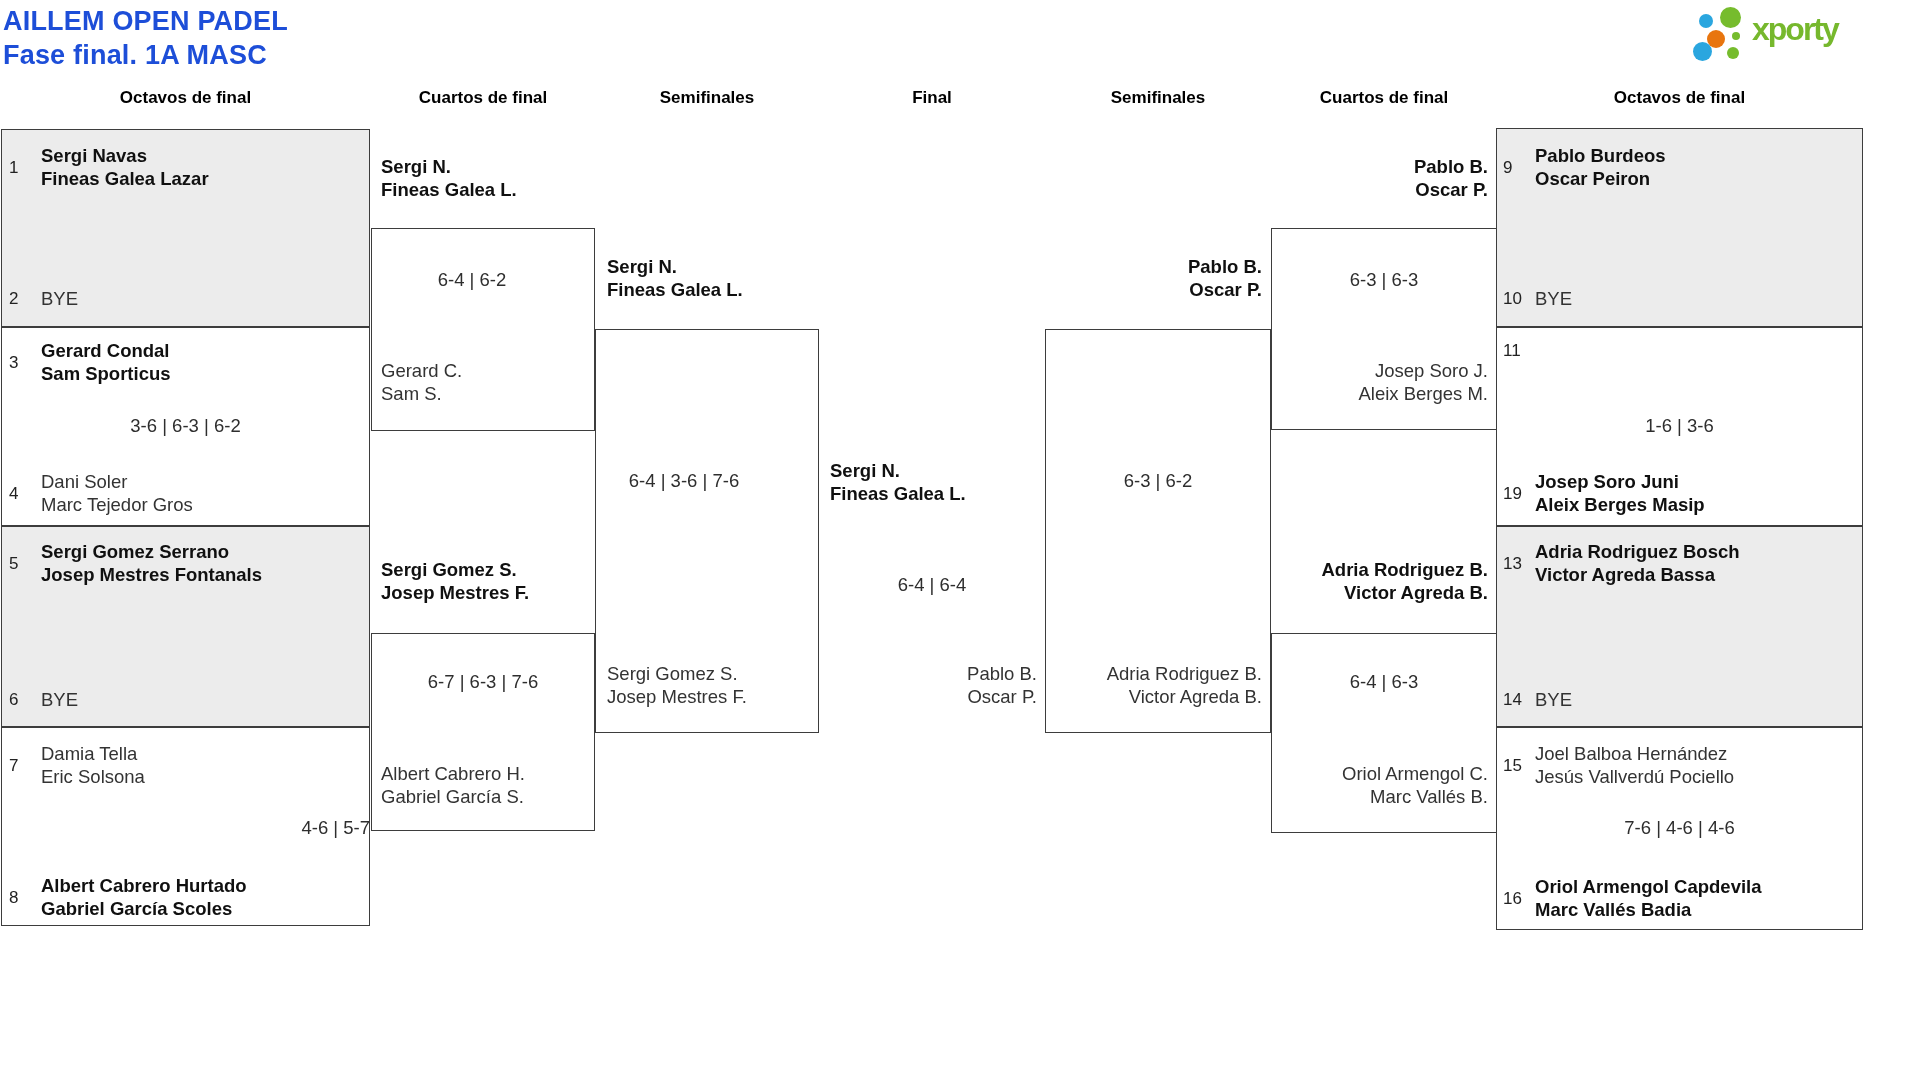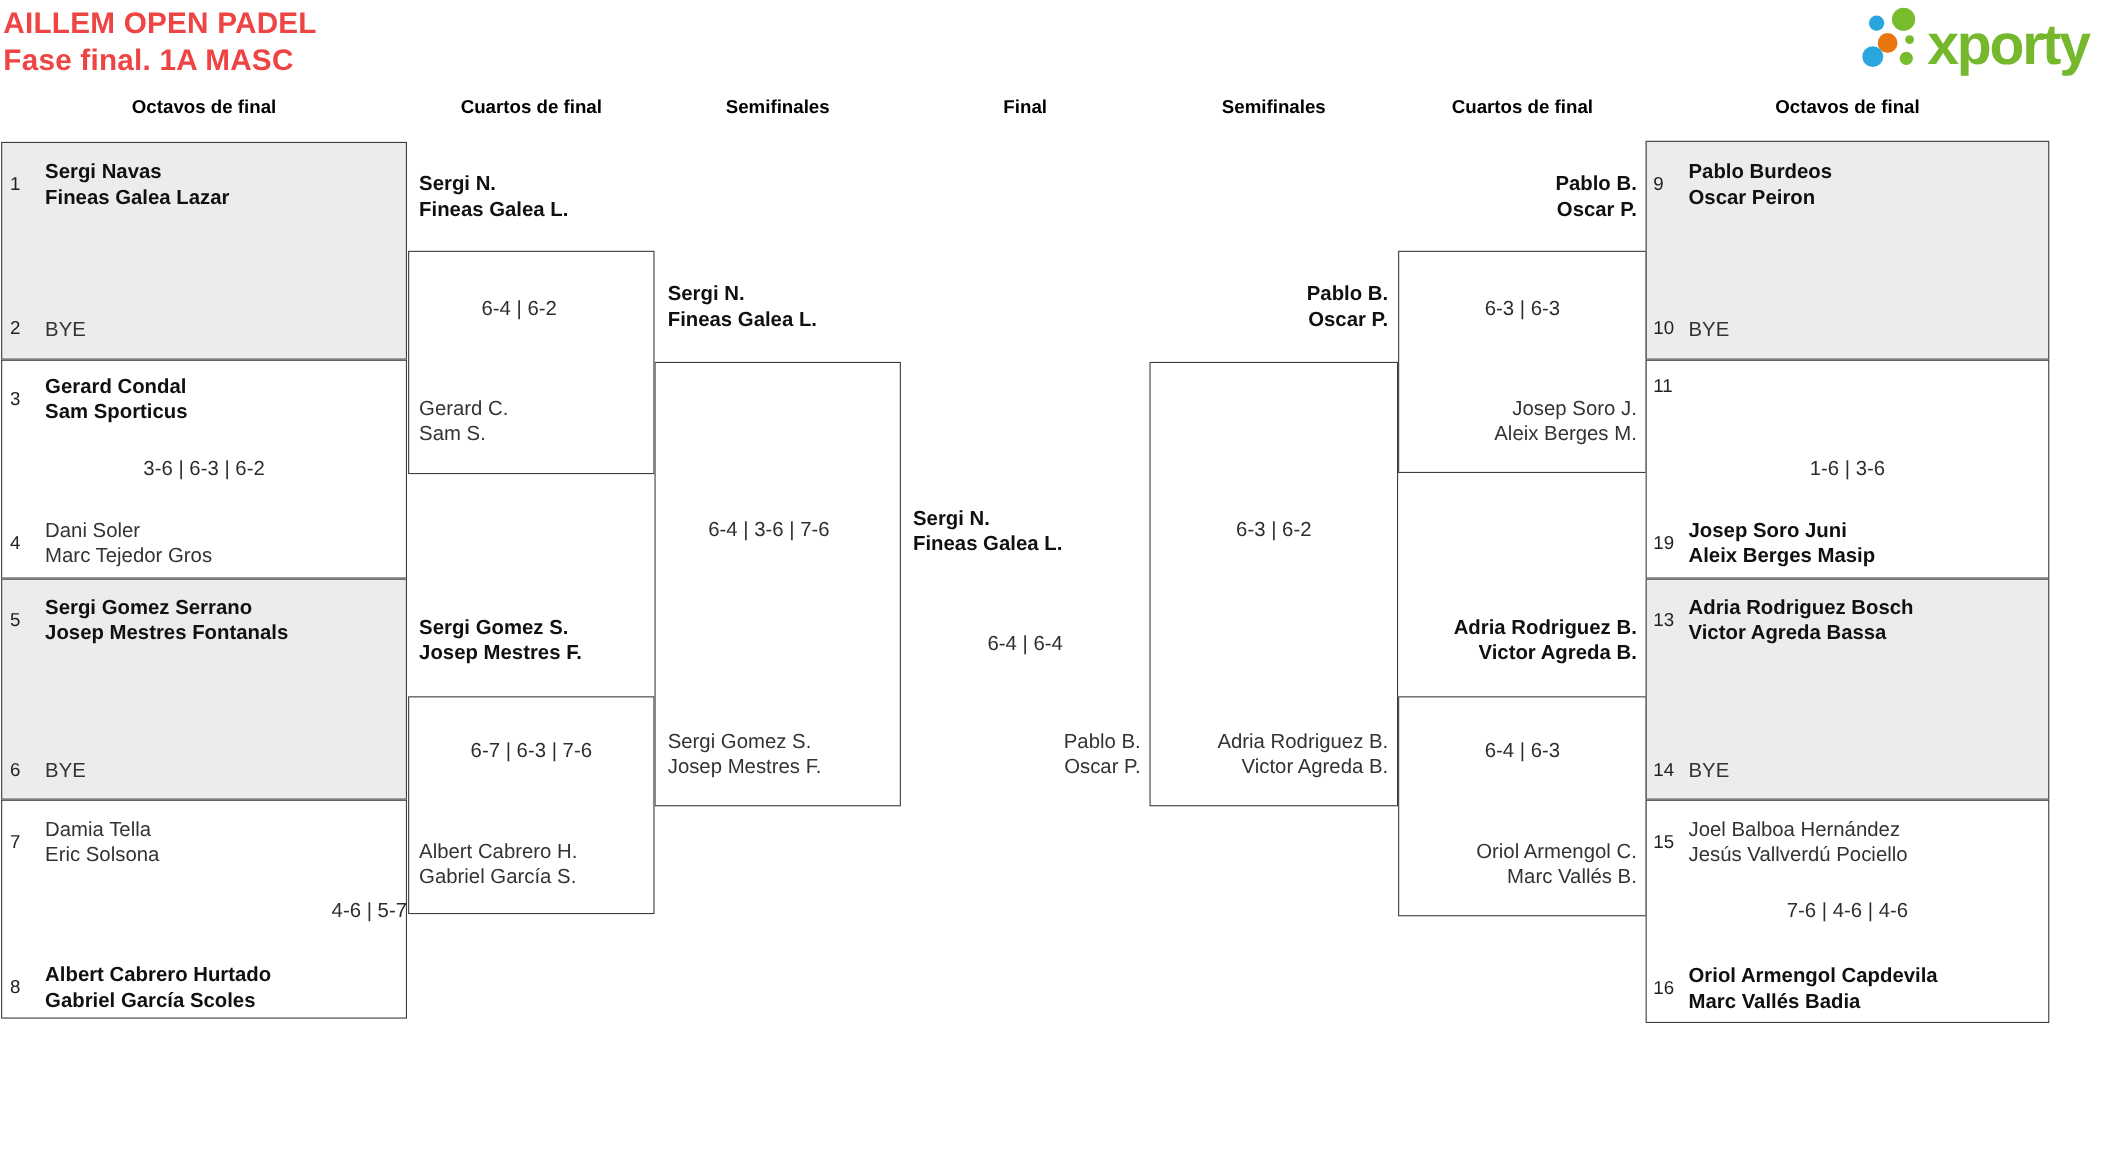--- a/index.html
+++ b/index.html
@@ -2,30 +2,30 @@
 <html><head>
 <meta charset="utf-8">
 <style>
   html,body{margin:0;padding:0;background:#fff;}
   .stage{
     position:relative;width:1920px;height:1067px;overflow:hidden;
     background:#fff;color:#222;
     font-family:"Liberation Sans",sans-serif;
   }
   
-  .title{position:absolute;left:3px;top:4px;font-size:27px;line-height:34px;font-weight:700;color:#ef4444;letter-spacing:.2px;}
+  .title{position:absolute;left:3px;top:4px;font-size:27px;line-height:34px;font-weight:700;color:#1d4ed8;letter-spacing:.2px;}
   .logo{position:absolute;left:1686px;top:5px;width:228px;height:64px;cursor:pointer;}
   .dot{position:absolute;border-radius:50%;}
   .d1{left:13px;top:9px;width:14px;height:14px;background:#2aa6df;}
   .d2{left:34px;top:2px;width:21px;height:21px;background:#76bc2d;}
   .d3{left:21px;top:25px;width:18px;height:18px;background:#e8750e;}
   .d4{left:46px;top:27px;width:8px;height:8px;background:#76bc2d;}
   .d5{left:7px;top:37px;width:19px;height:19px;background:#2aa6df;}
   .d6{left:41px;top:42px;width:12px;height:12px;background:#76bc2d;}
-  .logo-text{position:absolute;left:66px;top:6px;font-size:52px;font-weight:700;color:#76b82d;letter-spacing:-2px;}
+  .logo-text{position:absolute;left:66px;top:6px;font-size:32px;font-weight:700;color:#76b82d;letter-spacing:-2px;}
   
   .rh{position:absolute;top:88px;font-size:17px;line-height:20px;font-weight:600;color:#000000;text-align:center;}
   
   .box{position:absolute;border:1px solid #3d3d3d;background:#fff;box-sizing:border-box;}
   .box.shade{background:#ececec;}
   .b-ol1{left:1px;top:129px;width:369px;height:198px;}
   .b-ol2{left:1px;top:327px;width:369px;height:199px;}
   .b-ol3{left:1px;top:526px;width:369px;height:201px;}
   .b-ol4{left:1px;top:727px;width:369px;height:199px;}
   .b-cl1{left:371px;top:228px;width:224px;height:203px;}
@@ -169,21 +169,21 @@
   <div class="score" style="left:371px;top:672px;width:224px;">6-7 | 6-3 | 7-6</div>
   <div class="adv" style="left:381px;top:762px;">
     <div>Albert Cabrero H.</div>
     <div>Gabriel García S.</div>
   </div>
 
   <div class="adv bold" style="left:607px;top:255px;">
     <div>Sergi N.</div>
     <div>Fineas Galea L.</div>
   </div>
-  <div class="score" style="left:595px;top:471px;width:208px;">6-4 | 3-6 | 7-6</div>
+  <div class="score" style="left:580px;top:471px;width:208px;">6-4 | 3-6 | 7-6</div>
   <div class="adv" style="left:607px;top:662px;">
     <div>Sergi Gomez S.</div>
     <div>Josep Mestres F.</div>
   </div>
 
   <div class="adv bold" style="left:830px;top:459px;">
     <div>Sergi N.</div>
     <div>Fineas Galea L.</div>
   </div>
   <div class="score" style="left:819px;top:575px;width:226px;">6-4 | 6-4</div>

